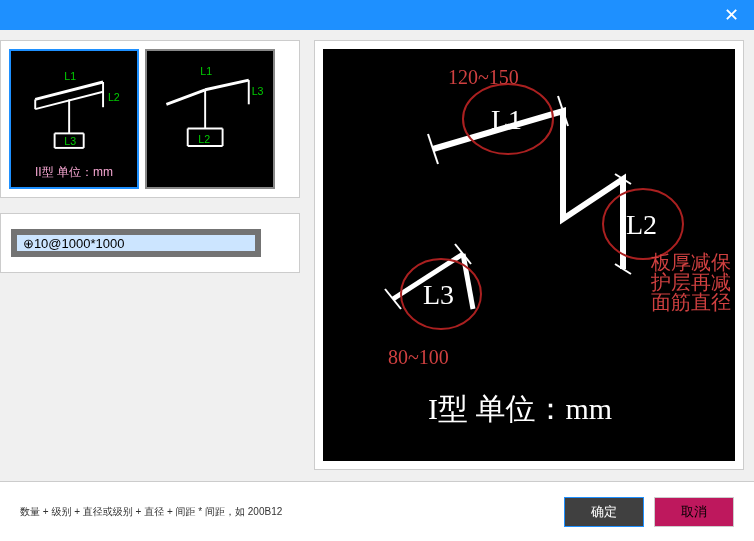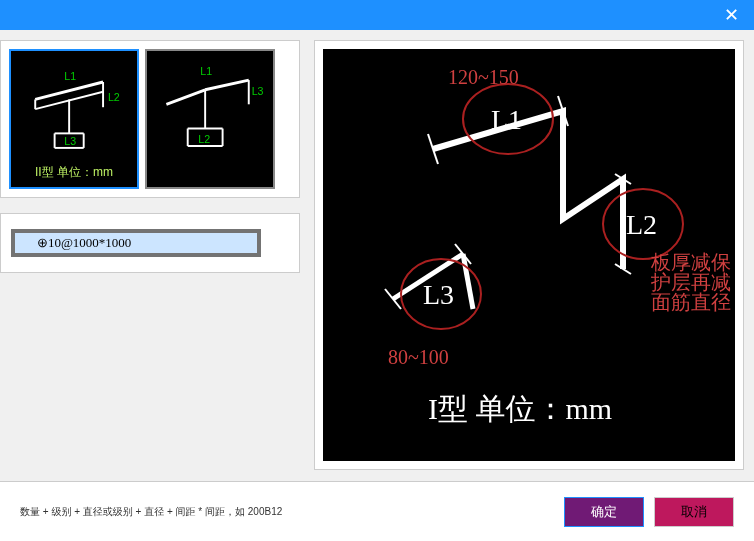--- a/index.html
+++ b/index.html
@@ -55,37 +55,36 @@
       border: 2px solid #1e90ff;
       cursor: pointer;
     }
     .thumb.unselected { border-color: #888; }
     .thumb-label {
       position: absolute;
       bottom: 6px;
       left: 0;
       right: 0;
       text-align: center;
-      color: #bef264;
+      color: #f9a8d4;
       font-size: 12px;
     }
     .input-panel {
       border: 1px solid #ccc;
       background: white;
       padding: 15px 10px;
     }
     .text-input {
       width: 250px;
       height: 28px;
-      border: 4px solid #737373;
+      border: 6px solid #737373;
       background: #cce5ff;
-      padding: 0 22px;
+      padding: 0 6px;
       font-size: 13px;
       outline: none;
-      font-family: Liberation Serif, serif;
     }
     .preview-panel {
       border: 1px solid #ccc;
       background: white;
       padding: 8px;
       width: 430px;
     }
     .preview {
       width: 412px;
       height: 412px;
@@ -117,21 +116,21 @@
       height: 30px;
       border: 1px solid #ccc;
       background: #be185d;
       font-size: 13px;
       cursor: pointer;
       display: flex;
       align-items: center;
       justify-content: center;
     }
     .btn.primary {
-      background: #701a75;
+      background: #404040;
       color: white;
       border-color: #1e90ff;
     }
     .red-text { fill: #d04040; font-size: 20px; }
     .green-text { fill: #00cc00; font-size: 11px; }
     .white-text { fill: white; }
   </style>
 </head>
 <body>
 

